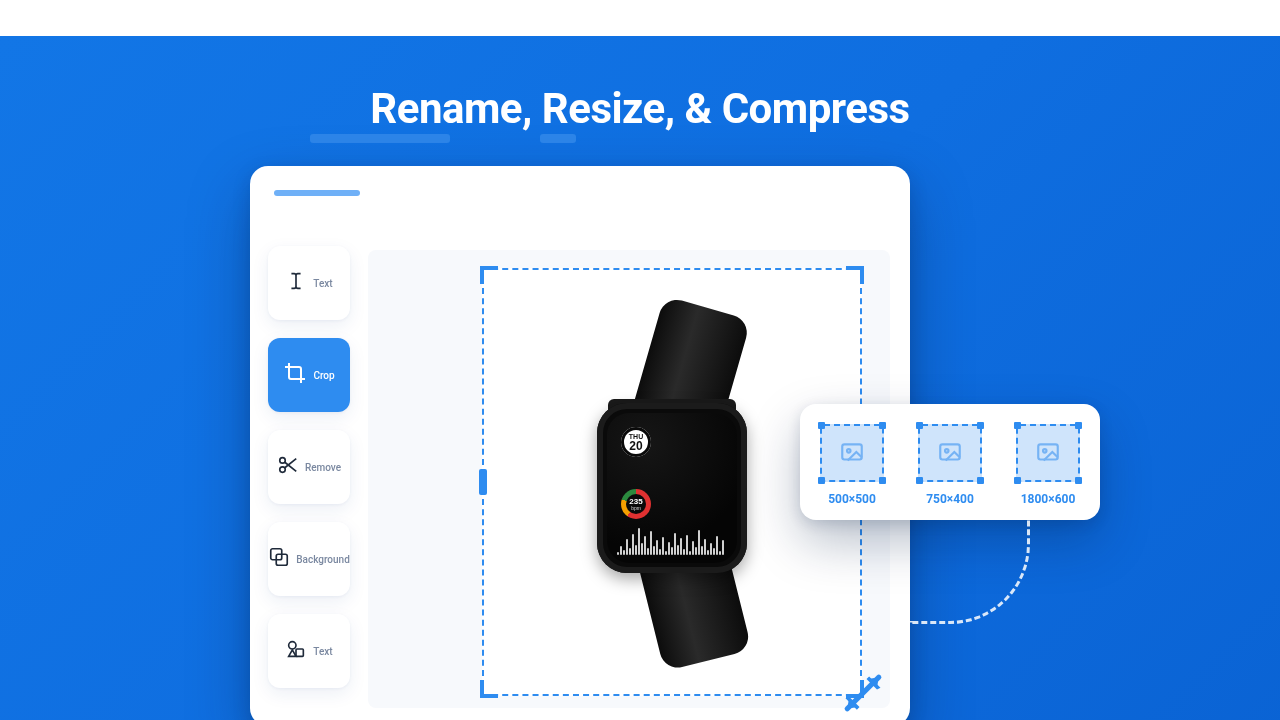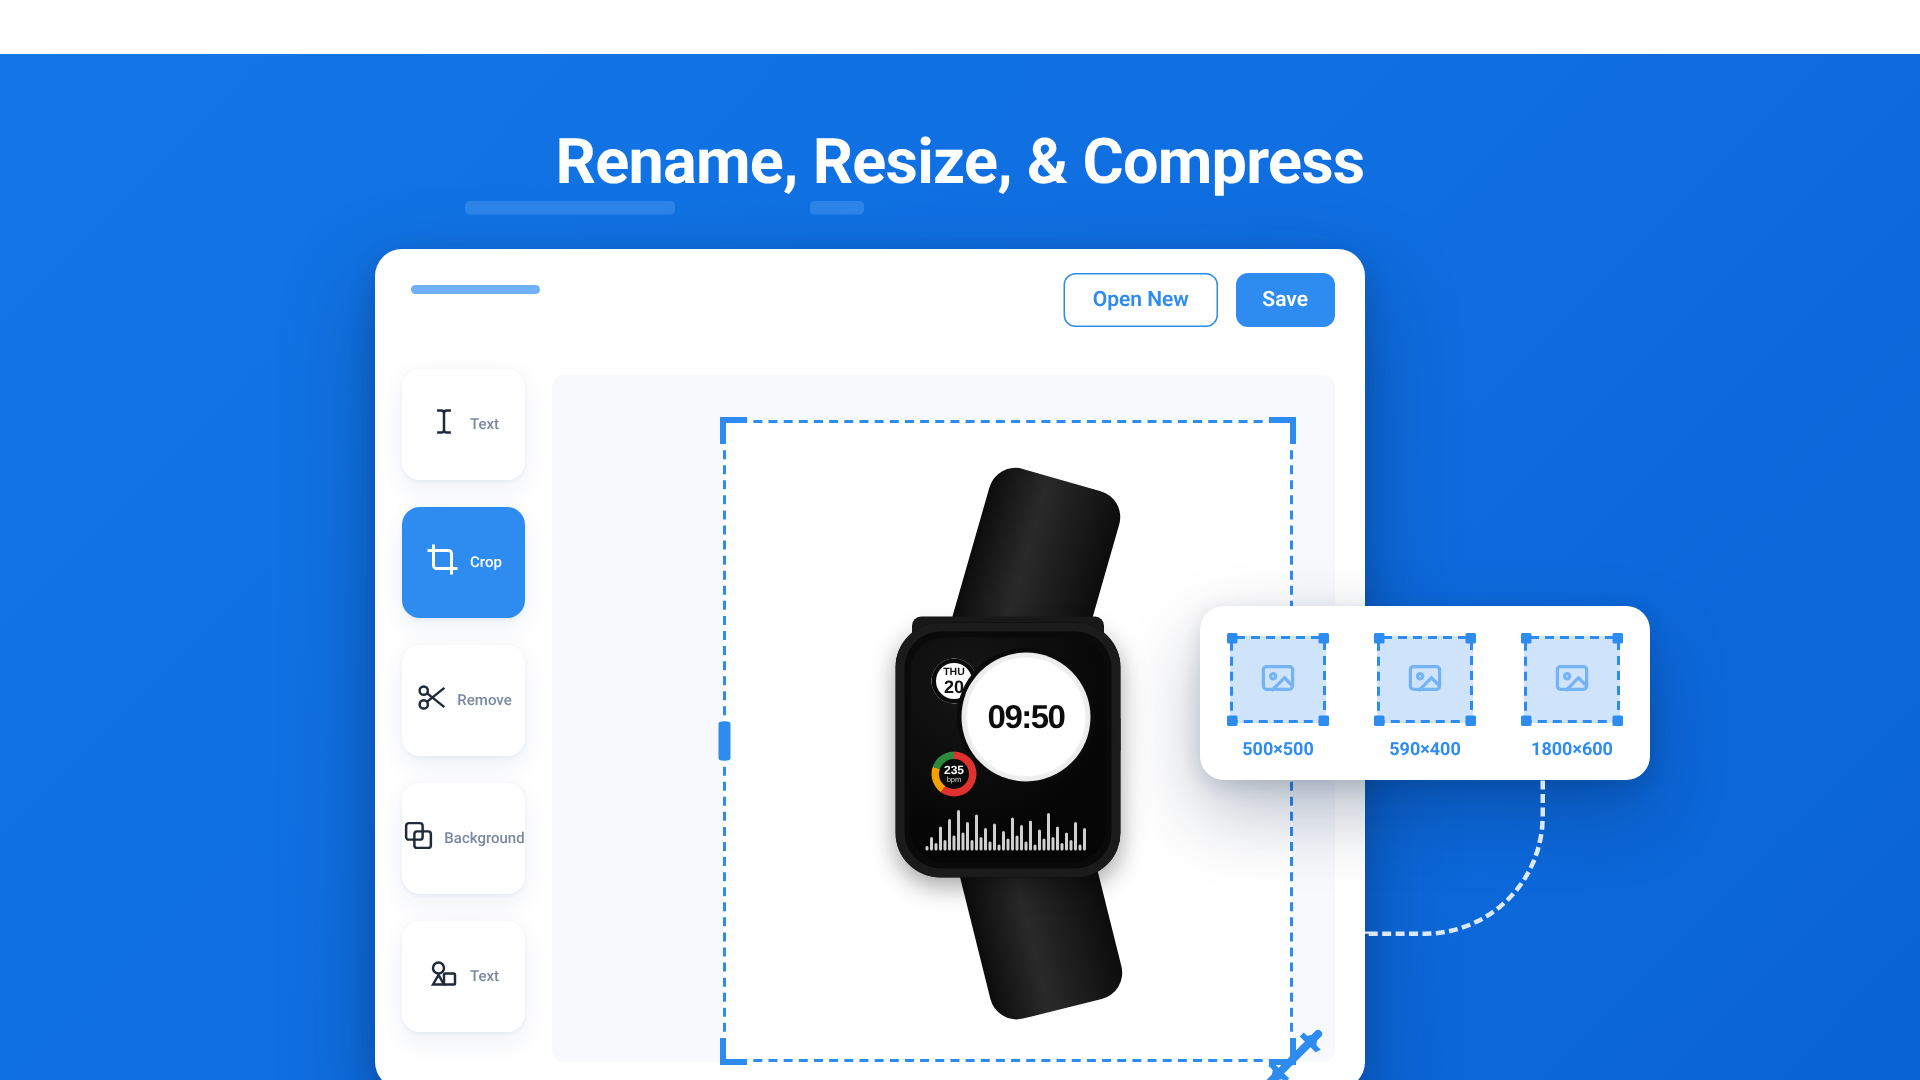--- a/index.html
+++ b/index.html
@@ -56,21 +56,21 @@
   .tool .icon { color: #1f2a3a; }
   .tool.active { background: #2e8cf0; }
   .tool.active .label { color: #fff; }
   .tool.active .icon { color: #fff; }
 
   .canvas-area {
     position: absolute; top: 84px; left: 118px; right: 20px; bottom: 18px;
     background: #f7f9fc; border-radius: 8px;
   }
   .crop-box {
-    position: absolute; top: 30px; left: 114px; width: 380px; height: 428px;
+    position: absolute; top: 18px; left: 114px; width: 380px; height: 428px;
     border: 2.5px dashed #2e8cf0; background: #ffffff;
   }
   .handle { position: absolute; width: 16px; height: 16px; background: #2e8cf0; }
   .handle.tl { top: -4px; left: -4px; border-bottom-right-radius: 2px;}
   .handle.tr { top: -4px; right: -4px; }
   .handle.bl { bottom: -4px; left: -4px; }
   .handle.br { bottom: -4px; right: -4px; }
   .handle.corner { width: 18px; height: 18px; background: transparent; border: 4px solid #2e8cf0; }
   .handle.corner.tl { border-right: none; border-bottom: none; top: -4px; left: -4px; }
   .handle.corner.tr { border-left: none;  border-bottom: none; top: -4px; right: -4px; }
@@ -192,24 +192,20 @@
 <div class="stage">
 
   <div class="hero-title">Rename, Resize, &amp; Compress</div>
   <div class="underline-bar u1"></div>
   <div class="underline-bar u2"></div>
 
   <div class="app-window">
 
     <div class="topbar">
       <div class="brand-stub"></div>
-      <div class="top-actions">
-        <div class="btn btn-outline">Open New</div>
-        <div class="btn btn-primary">Save</div>
-      </div>
     </div>
 
     <div class="sidebar">
 
       <div class="tool">
         <span class="icon">
           <svg width="22" height="22" viewBox="0 0 24 24" fill="none" stroke="currentColor" stroke-width="1.8">
             <path d="M7 4h3a2 2 0 0 1 2 2v12a2 2 0 0 1-2 2H7M17 4h-3a2 2 0 0 0-2 2M17 20h-3a2 2 0 0 1-2-2"></path>
           </svg>
         </span>
@@ -282,23 +278,20 @@
             <div class="strap top"></div>
             <div class="strap bottom"></div>
             <div class="lugs top"></div>
             <div class="lugs bottom"></div>
             <div class="case">
               <div class="crown"></div>
               <div class="screen">
                 <div class="date-pill">
                   <span>THU</span>
                   <span class="dn">20</span>
-                </div>
-                <div class="clock-face">
-                  <span class="time">09:50</span>
                 </div>
                 <div class="hr-ring">
                   <span class="hr-val">
                     <span>235</span>
                     <small>bpm</small>
                   </span>
                 </div>
                 <div class="graph">
                   <i style="height:10%"></i>
                     <i style="height:30%"></i>
@@ -370,21 +363,21 @@
           <span class="dot bl"></span>
           <span class="dot br"></span>
         <span class="ph">
           <svg width="100%" height="100%" viewBox="0 0 24 24" fill="none" stroke="currentColor" stroke-width="2">
             <rect x="3" y="4" width="18" height="14" rx="2"></rect>
               <circle cx="9" cy="10" r="1.6"></circle>
               <path d="M21 16l-5-5-8 8"></path>
           </svg>
         </span>
       </div>
-      <div class="size">590×400</div>
+      <div class="size">750×400</div>
     </div>
     <div class="preset">
       <div class="thumb">
         <span class="dot tl"></span>
           <span class="dot tr"></span>
           <span class="dot bl"></span>
           <span class="dot br"></span>
         <span class="ph">
           <svg width="100%" height="100%" viewBox="0 0 24 24" fill="none" stroke="currentColor" stroke-width="2">
             <rect x="3" y="4" width="18" height="14" rx="2"></rect>

